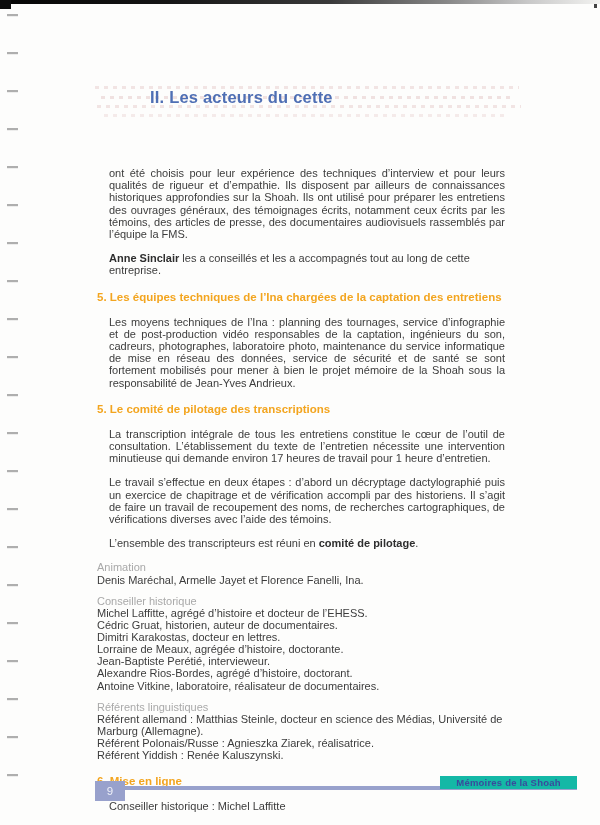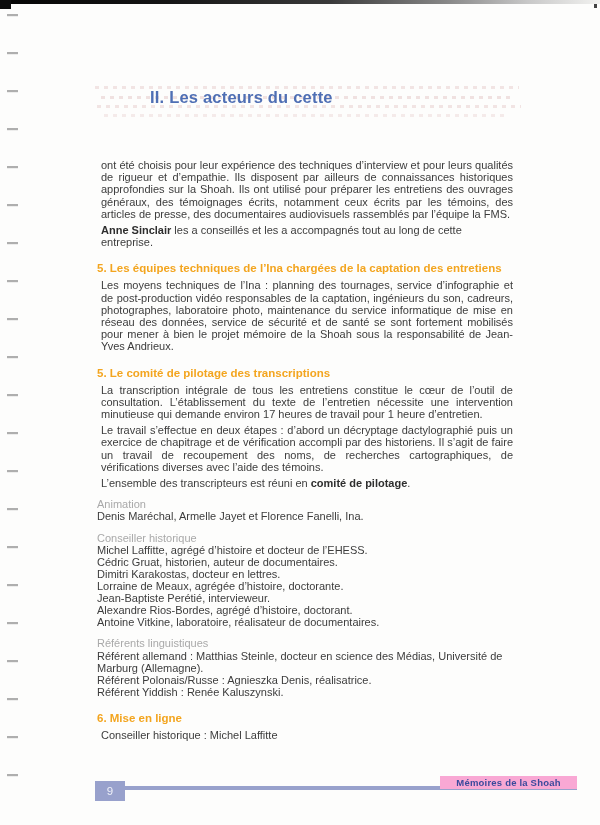--- a/index.html
+++ b/index.html
@@ -36,21 +36,21 @@
   .bleed .r1 { top:10px; opacity:.9; left:6px; width:97%; }
   .bleed .r2 { top:19px; opacity:.8; left:2px; }
   .bleed .r3 { top:28px; opacity:.6; left:9px; width:95%; }
 
   .doc-title {
     position:absolute; left:150px; top:88px;
     font-size:16.5px; font-weight:bold; color:#4f6fb4; letter-spacing:.2px;
   }
 
   .flow { position:absolute; left:97px; top:155px; width:420px; font-size:11px; line-height:12.2px; }
-  .flow p { margin:4px; }
+  .flow p { margin:12px; }
   .justified { text-align:justify; }
   .sinclair { margin-top:13px; }
   b.inline { font-weight:bold; color:#2e2e2e; }
 
   h2.orange {
     margin:0; margin-top:14px;
     font-size:11.5px; line-height:13px; font-weight:bold; color:#f3a51f;
   }
   .after-h { margin-top:9px; }
   .committee { margin-top:7px; }
@@ -62,21 +62,21 @@
 
   
   .footer-rule { position:absolute; left:95px; top:786px; width:482px; height:4px; background:#98a1cc; }
   .page-num-box {
     position:absolute; left:95px; top:781px; width:30px; height:20px;
     background:#98a1cc; color:#eef0f8; font-size:11.5px;
     display:flex; align-items:center; justify-content:center;
   }
   .footer-badge {
     position:absolute; left:440px; top:776px; width:137px; height:13px;
-    background:#f9a8d4; color:#3a4a9c; font-weight:bold; font-size:9.5px;
+    background:#14b8a6; color:#3a4a9c; font-weight:bold; font-size:9.5px;
     text-align:center; line-height:13px; letter-spacing:.2px;
   }
 </style>
 </head>
 <body>
 
 <div class="page">
 
   <div class="top-edge"></div>
   <div class="corner-mark"></div>
@@ -122,21 +122,21 @@
       <div>Dimitri Karakostas, docteur en lettres.</div>
       <div>Lorraine de Meaux, agrégée d’histoire, doctorante.</div>
       <div>Jean-Baptiste Perétié, intervieweur.</div>
       <div>Alexandre Rios-Bordes, agrégé d’histoire, doctorant.</div>
       <div>Antoine Vitkine,  laboratoire, réalisateur de documentaires.</div>
     </div>
 
     <div class="group-label">Référents linguistiques</div>
     <div class="group-lines">
       <div>Référent allemand : Matthias Steinle, docteur en science des Médias, Université de Marburg (Allemagne).</div>
-      <div>Référent Polonais/Russe : Agnieszka Denis, réalisatrice.</div>
+      <div>Référent Polonais/Russe : Agnieszka Ziarek, réalisatrice.</div>
       <div>Référent Yiddish : Renée Kaluszynski.</div>
     </div>
 
     <h2 class="orange" style="">6. Mise en ligne</h2>
     <p class="mise-line">Conseiller historique : Michel Laffitte</p>
 
   </div>
 
   <div class="footer-rule"></div>
   <div class="page-num-box">9</div>

